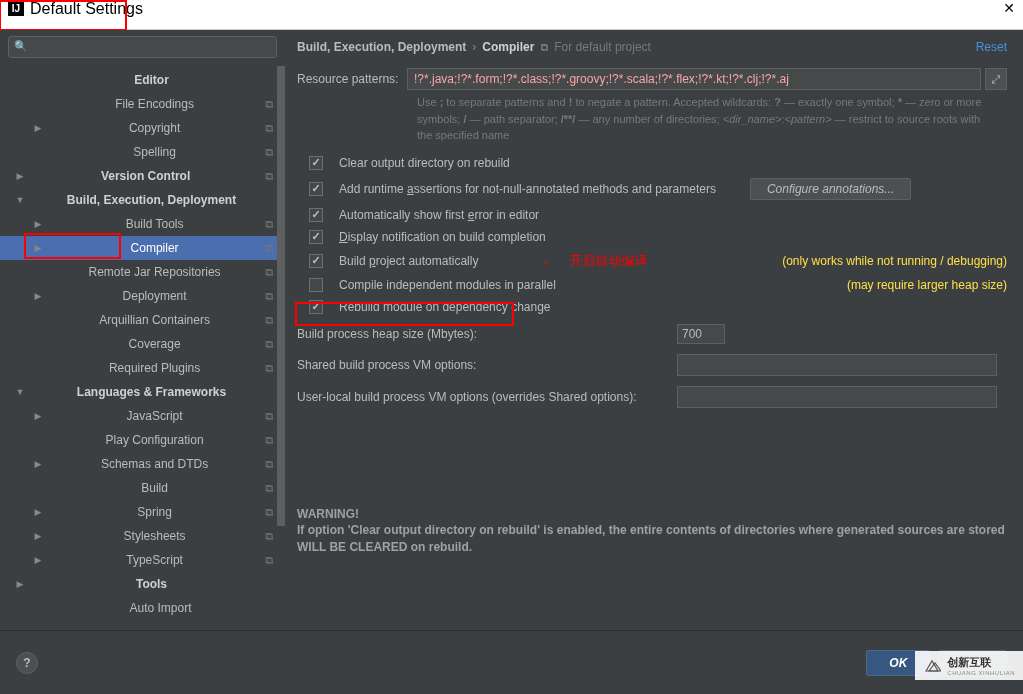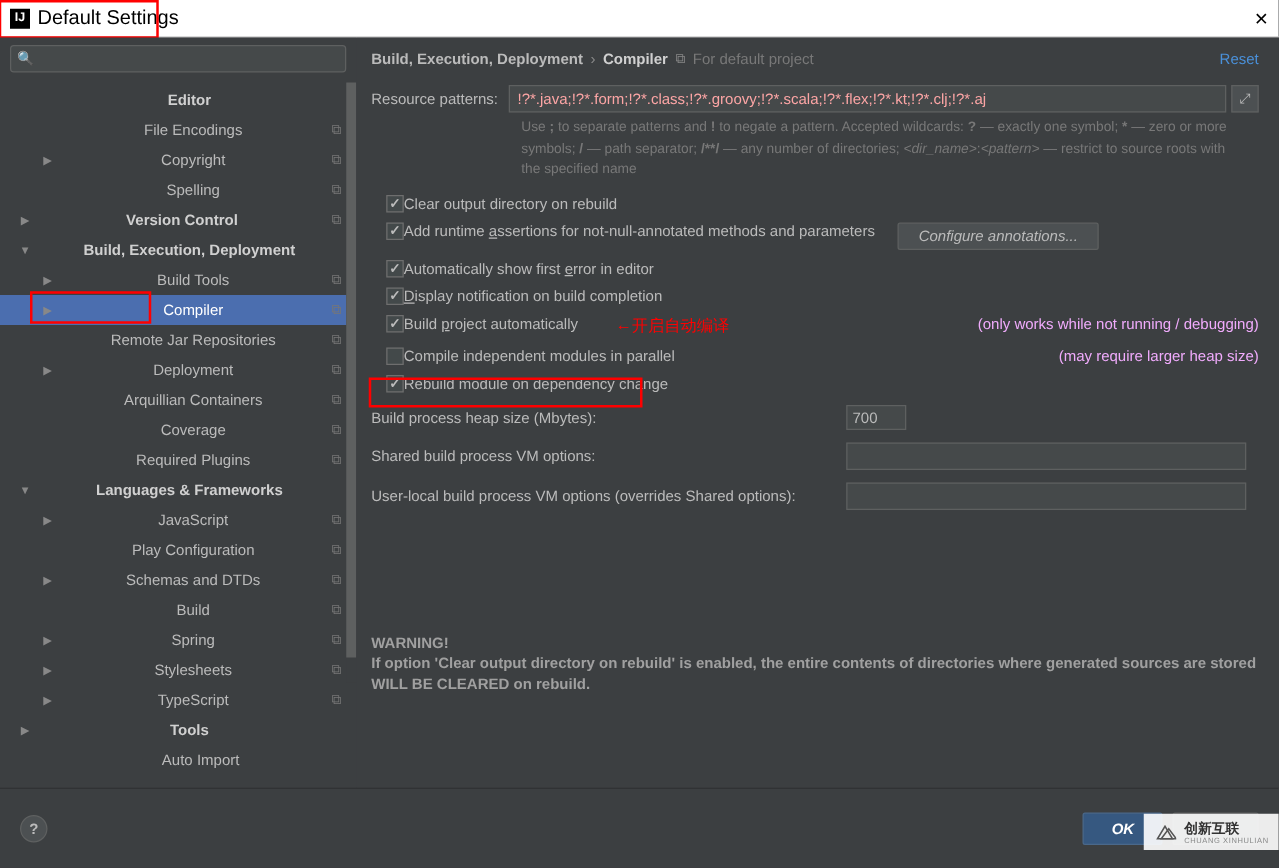--- a/index.html
+++ b/index.html
@@ -1,17 +1,17 @@
 <!DOCTYPE html>
 <html><head>
 <meta charset="utf-8">
 <style>
 * { box-sizing: border-box; margin: 0; padding: 0; font-family: "Segoe UI", Arial, sans-serif; }
 body { background: #3c3f41; color: #bbbbbb; font-size: 12px; width: 1023px; height: 694px; overflow: hidden; position: relative; }
-.titlebar { background: #ffffff; height: 30px; display: flex; align-items: center; padding: 0 8px; border-bottom: 1px solid #ccc; }
+.titlebar { background: #ffffff; height: 30px; display: flex; padding: 0 8px; border-bottom: 1px solid #ccc; }
 .titlebar-icon { width: 16px; height: 16px; background: #000; color: #fff; display: flex; align-items: center; justify-content: center; font-size: 10px; font-weight: bold; margin-right: 6px; }
 .titlebar-text { color: #000; font-size: 16px; }
 .titlebar-close { margin-left: auto; font-size: 14px; color: #000; cursor: pointer; }
 .titlebar-highlight { position: absolute; top: 0; left: -1px; width: 128px; height: 31px; border: 2px solid red; pointer-events: none; }
 .main { display: flex; height: 600px; }
 .sidebar { width: 285px; background: #3c3f41; display: flex; flex-direction: column; position: relative; }
 .search-wrap { padding: 6px 8px; }
 .search-input { width: 100%; background: #45494a; border: 1px solid #5e6060; border-radius: 3px; padding: 3px 20px; color: #bbb; font-size: 12px; }
 .search-wrap { position: relative; }
 .search-icon { position: absolute; left: 14px; top: 10px; color: #888; font-size: 11px; }
@@ -36,28 +36,28 @@
 .breadcrumb .b2 { color: #d0d0d0; font-weight: bold; }
 .breadcrumb .copy { color: #888; font-size: 11px; }
 .breadcrumb .hint { color: #787878; }
 .reset-link { margin-left: auto; color: #4a90d9; cursor: pointer; }
 .form-row { display: flex; align-items: flex-start; margin-bottom: 4px; }
 .form-label { width: 110px; color: #bbb; padding-top: 4px; }
 .text-input { flex: 1; background: #45494a; border: 1px solid #5e6060; padding: 3px 6px; color: #fca5a5; font-size: 12px; }
 .icon-btn { width: 22px; height: 22px; background: #4c5052; border: 1px solid #5e6060; margin-left: 4px; display: flex; align-items: center; justify-content: center; cursor: pointer; color: #bbb; font-size: 11px; }
 .help-text { color: #787878; font-size: 11px; margin-left: 120px; margin-bottom: 12px; line-height: 1.5; max-width: 580px; }
 .help-text i { font-style: italic; }
-.checkbox-row { display: flex; align-items: flex-start; margin: 8px 0 8px 12px; gap: 0; }
+.checkbox-row { display: flex; align-items: center; margin: 8px 0 8px 12px; gap: 16px; }
 .checkbox { width: 14px; height: 14px; background: #43494a; border: 1px solid #6e6e6e; display: inline-flex; align-items: center; justify-content: center; cursor: pointer; }
 .checkbox.checked::after { content: "✓"; color: #bbb; font-size: 11px; font-weight: bold; }
 .checkbox-label { color: #bbb; }
 .checkbox-label u { text-decoration: underline; }
 .btn { background: #4c5052; border: 1px solid #5e6060; padding: 3px 16px; color: #bbb; cursor: pointer; border-radius: 2px; font-size: 12px; font-style: italic; }
 .config-btn { margin-left: 18px; }
-.note-text { color: #f0abfc; margin-left: auto; }
+.note-text { color: #fde047; margin-left: auto; }
 .red-arrow { color: red; font-size: 13px; }
 .red-text { color: red; font-size: 13px; }
 .setting-row { display: flex; align-items: center; margin: 10px 0; }
 .setting-label { color: #bbb; width: 380px; }
 .small-input { width: 48px; background: #45494a; border: 1px solid #5e6060; padding: 2px 4px; color: #bbb; text-align: left; font-size: 12px; }
 .wide-input { width: 320px; background: #45494a; border: 1px solid #5e6060; padding: 2px 4px; color: #bbb; height: 22px; }
 .warning-block { margin-top: 98px; color: #a0a0a0; font-size: 12px; line-height: 1.4; }
 .warning-block b { font-weight: bold; }
 .footer { height: 64px; border-top: 1px solid #2d2f30; display: flex; align-items: center; padding: 0 16px; background: #3c3f41; }
 .help-btn { width: 22px; height: 22px; border-radius: 11px; border: 1px solid #5e6060; background: #4c5052; color: #bbb; display: flex; align-items: center; justify-content: center; cursor: pointer; font-weight: bold; }

